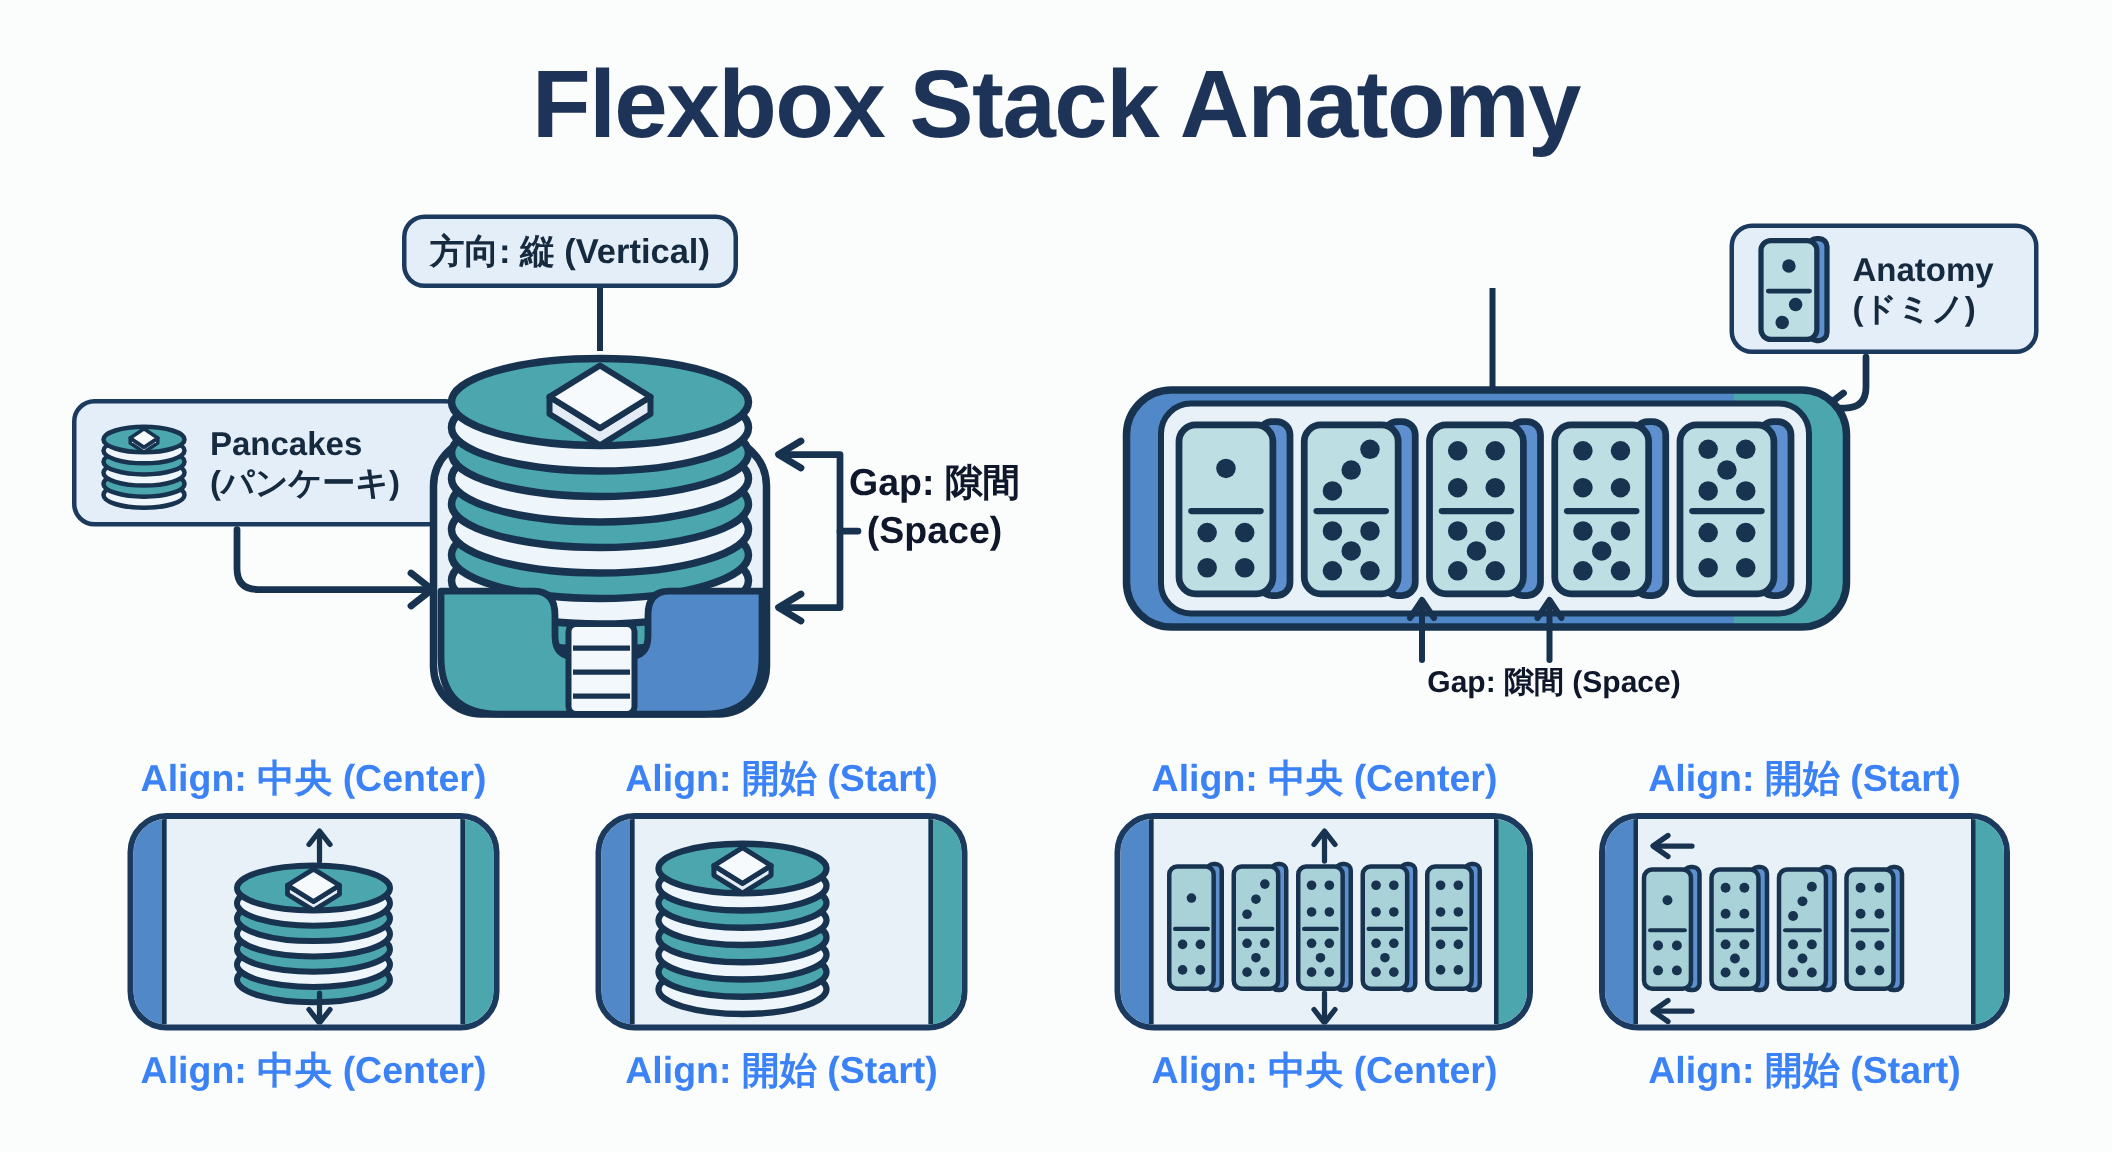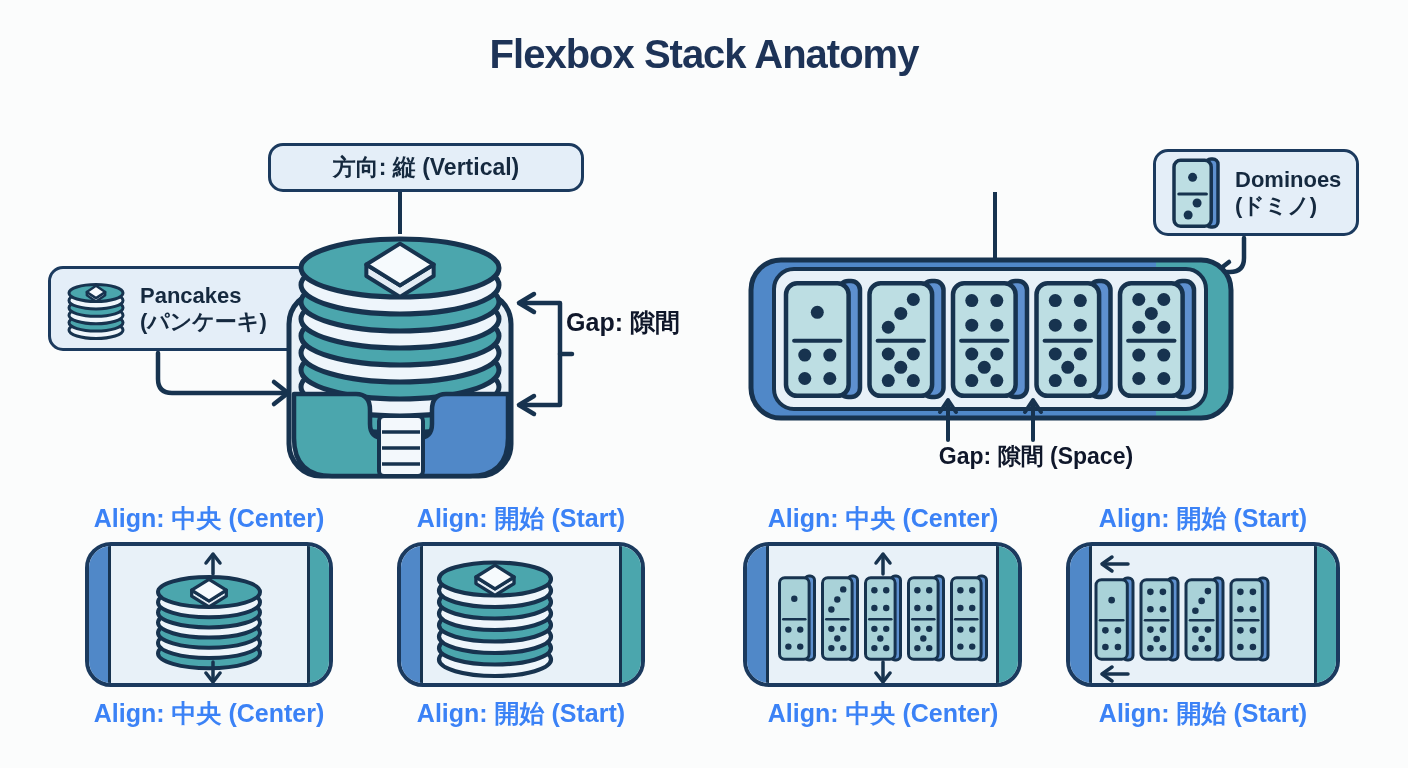--- a/index.html
+++ b/index.html
@@ -5,42 +5,42 @@
   html,body{margin:0;padding:0;background:#fbfcfc;}
   #canvas{
     position:relative;width:1408px;height:768px;overflow:hidden;
     background:#fbfcfc;
     font-family:"Liberation Sans","DejaVu Sans",sans-serif;
     color:#182c47;
   }
   
   #title{
     position:absolute;top:32px;left:0;width:100%;
-    text-align:center;font-size:40px;font-weight:800;color:#1d3357;
+    text-align:center;font-size:64px;font-weight:800;color:#1d3357;
     letter-spacing:-1px;margin:0;
   }
   
   .label-box{
     position:absolute;box-sizing:border-box;
     background:#e4eef8;border:3.5px solid #1b3a5e;border-radius:15px;
     display:flex;align-items:center;justify-content:center;
     font-weight:700;font-size:23px;color:#15293f;
   }
   .callout{justify-content:flex-start;padding-left:14px;gap:13px;font-size:22px;line-height:1.18;}
   .callout .ctext{display:flex;flex-direction:column;}
   
   .vline{position:absolute;width:4px;background:#17334f;}
   svg.arrow{position:absolute;color:#17334f;overflow:visible;}
   svg.arrow *{stroke:currentColor;fill:none;stroke-linecap:round;stroke-linejoin:round;}
   
   .scene{position:absolute;}
   
   .gap-text{position:absolute;font-weight:700;color:#0f172a;text-align:center;}
   #gap-text-v{left:548px;top:306px;width:150px;font-size:25px;line-height:1.28;}
-  #gap-text-h{left:880px;top:441px;width:312px;font-size:23px;}
+  #gap-text-h{left:880px;top:441px;width:312px;font-size:20px;}
   
   .panel-label{
     position:absolute;width:280px;text-align:center;
     font-size:25px;font-weight:700;color:#3b82f6;
   }
   .panel{
     position:absolute;box-sizing:border-box;height:145px;
     background:#e8f1f8;border:4px solid #1b3a5e;border-radius:26px;
     overflow:hidden;
   }
@@ -50,21 +50,21 @@
   .pa{color:#17334f;}
   .pa *{stroke:currentColor;fill:none;stroke-linecap:round;stroke-linejoin:round;}
 </style>
 </head>
 <body>
 
 <div id="canvas">
 
   <h1 id="title">Flexbox Stack Anatomy</h1>
 
-  <div class="label-box" style="left:268px;top:143px;width:316px;height:49px;">
+  <div class="label-box" style="left:268px;top:143px;width:224px;height:49px;">
     <span>方向: 縦 (Vertical)</span>
   </div>
   <div class="vline" style="left:398px;top:192px;height:42px;"></div>
 
   <div class="label-box callout" style="left:48px;top:266px;width:264px;height:85px;">
     <span id="pancake-icon">
         <svg width="62" height="60" viewBox="0 0 62 60" style="overflow:visible;display:block">
           <ellipse cx="31" cy="51" rx="27" ry="8.5" fill="#eef5fb" stroke="#17334f" stroke-width="3"></ellipse>
           <ellipse cx="31" cy="43.6" rx="27" ry="8.5" fill="#4ba6ad" stroke="#17334f" stroke-width="3"></ellipse>
           <ellipse cx="31" cy="36.2" rx="27" ry="8.5" fill="#eef5fb" stroke="#17334f" stroke-width="3"></ellipse>
@@ -118,37 +118,38 @@
     </div>
 
   <svg class="arrow" style="left:512px;top:292px;" width="62" height="126" viewBox="0 0 62 126">
     <path d="M12,11 H48 V113 H12" stroke-width="4.5"></path>
     <polyline points="22,2 7,11 22,20" stroke-width="4.5"></polyline>
     <polyline points="22,104 7,113 22,122" stroke-width="4.5"></polyline>
     <line x1="48" y1="62" x2="60" y2="62" stroke-width="4.5"></line>
   </svg>
   <div id="gap-text-v" class="gap-text">
     <div>Gap: 隙間</div>
+    <div>(Space)</div>
   </div>
 
   <div class="vline" style="left:993px;top:192px;height:66px;"></div>
 
   <div class="label-box callout" style="left:1153px;top:149px;width:206px;height:87px;">
     <span id="domino-icon">
         <svg width="52" height="74" viewBox="0 0 52 74" style="overflow:visible;display:block">
           <rect x="35.68" y="3" width="12.32" height="68" rx="5.279999999999999" fill="#5e90cf" stroke="#17334f" stroke-width="3.5"></rect>
           <rect x="4" y="4.36" width="37.224" height="65.96" rx="6.6" fill="#bddee3" stroke="#17334f" stroke-width="3.5"></rect>
           <line x1="8.83912" y1="38.02" x2="36.384879999999995" y2="38.02" stroke="#17334f" stroke-width="3.15" stroke-linecap="round"></line>
           <circle cx="22.612" cy="21.36" r="4.5" fill="#17334f"></circle>
           <circle cx="27.078879999999998" cy="46.996" r="4.5" fill="#17334f"></circle>
           <circle cx="18.14512" cy="58.964" r="4.5" fill="#17334f"></circle>
         </svg>
       </span>
     <span class="ctext">
-      <span>Dominoes</span>
+      <span>Anatomy</span>
       <span>(ドミノ)</span>
     </span>
   </div>
 
   <svg class="arrow" style="left:1206px;top:236px;" width="48" height="52" viewBox="0 0 48 52">
     <path d="M38,2 V22 Q38,36 24,36 H14" stroke-width="4.5"></path>
     <polyline points="23,26 10,36 22,47" stroke-width="4.5"></polyline>
   </svg>
 
   <div id="domino-row-scene" class="scene" style="left:748px;top:257px;">

